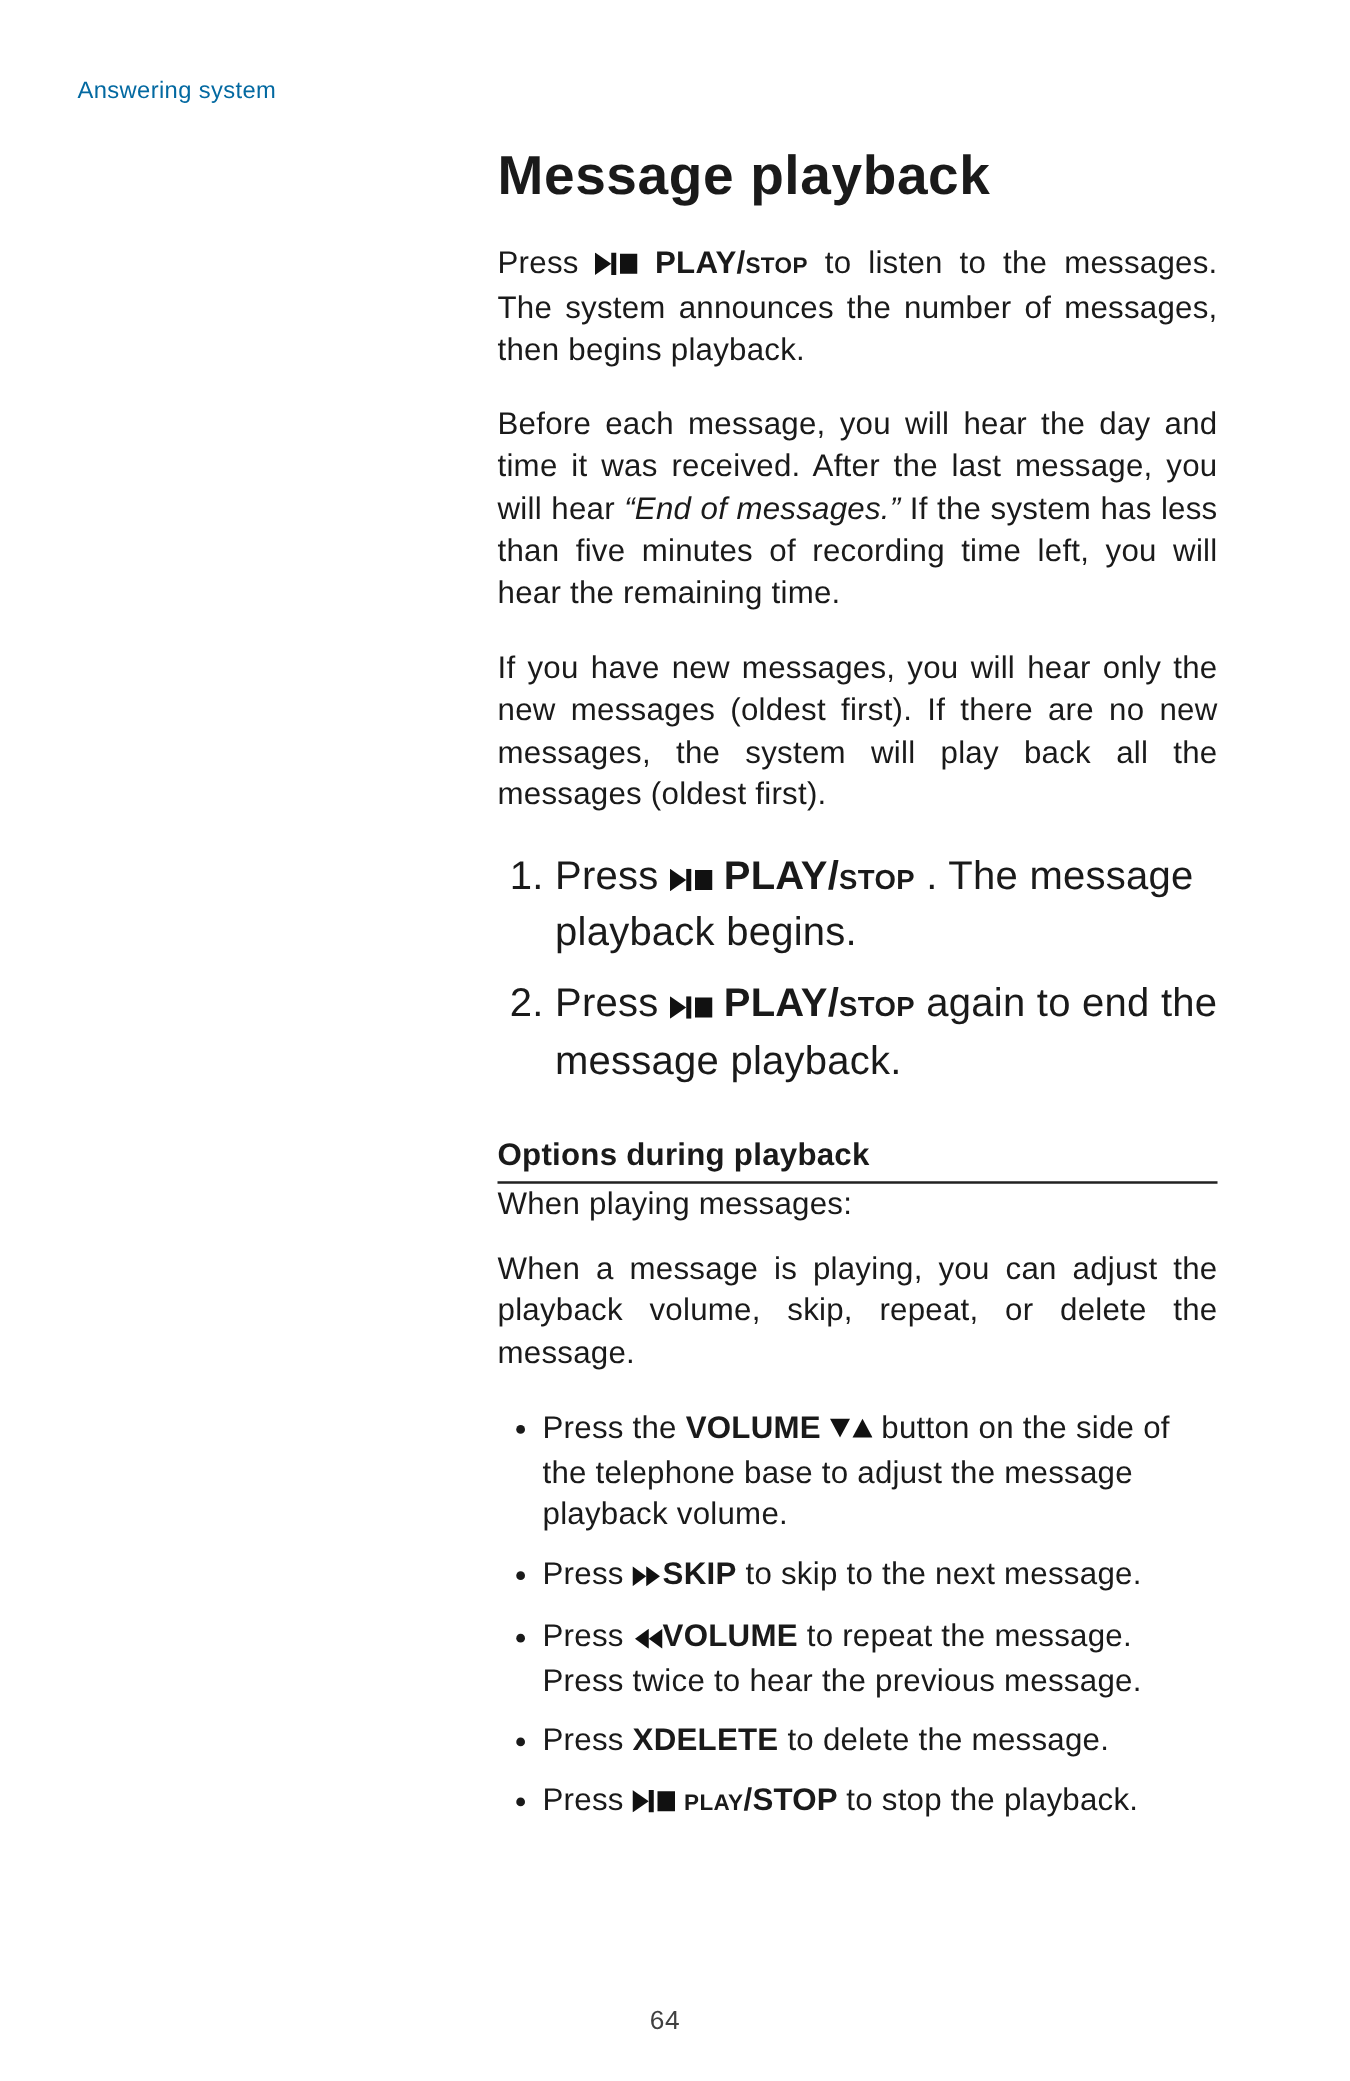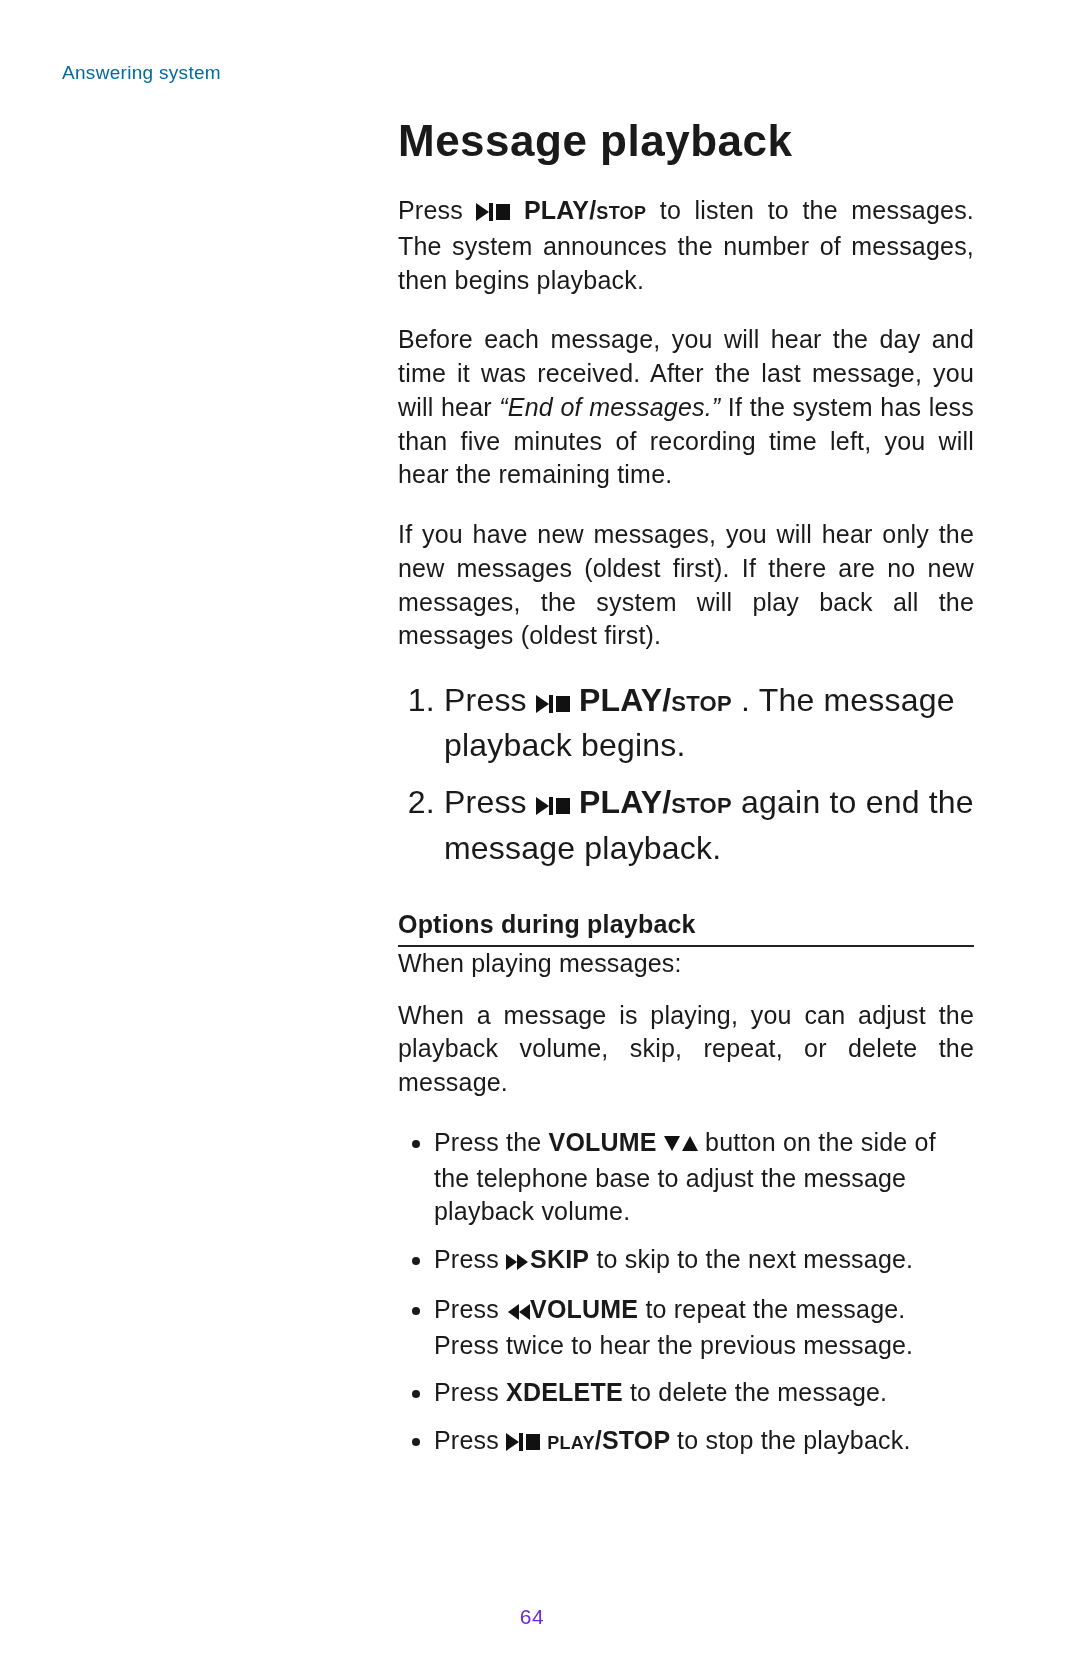--- a/index.html
+++ b/index.html
@@ -83,21 +83,21 @@
   .icon {
     display: inline-block;
     vertical-align: -2px;
   }
   .page-number {
     position: absolute;
     left: 0; right: 16px;
     bottom: 36px;
     text-align: center;
     font-size: 21px;
-    color: #6d28d9;
+    color: #404040;
     letter-spacing: 0.5px;
   }
 </style>
 </head>
 <body>
 
 <div class="page">
 
   <div class="running-head">Answering system</div>
 

